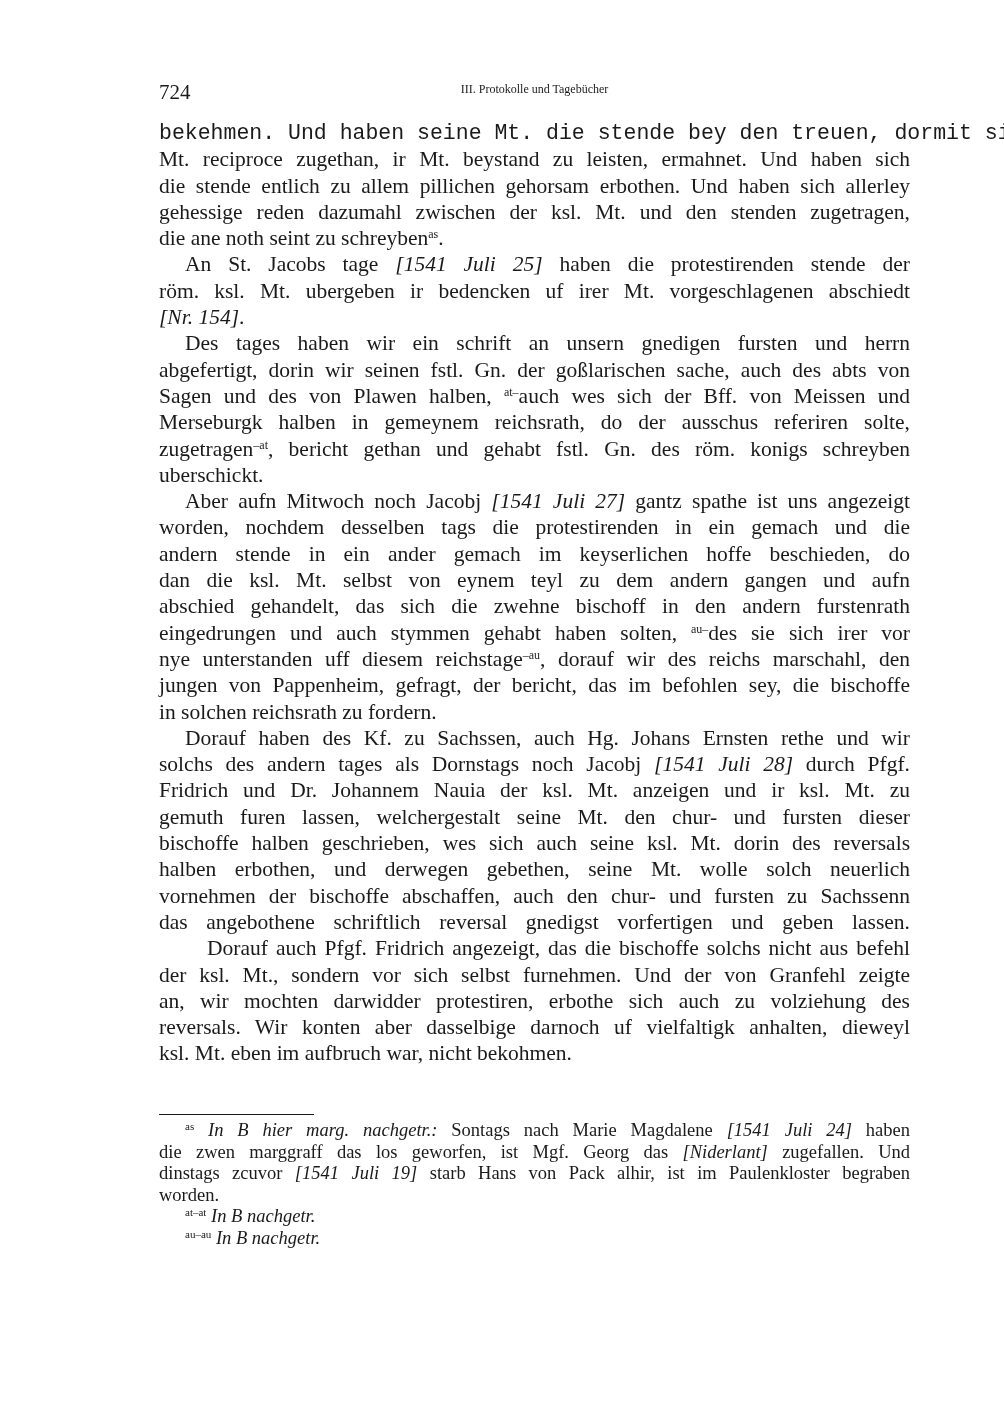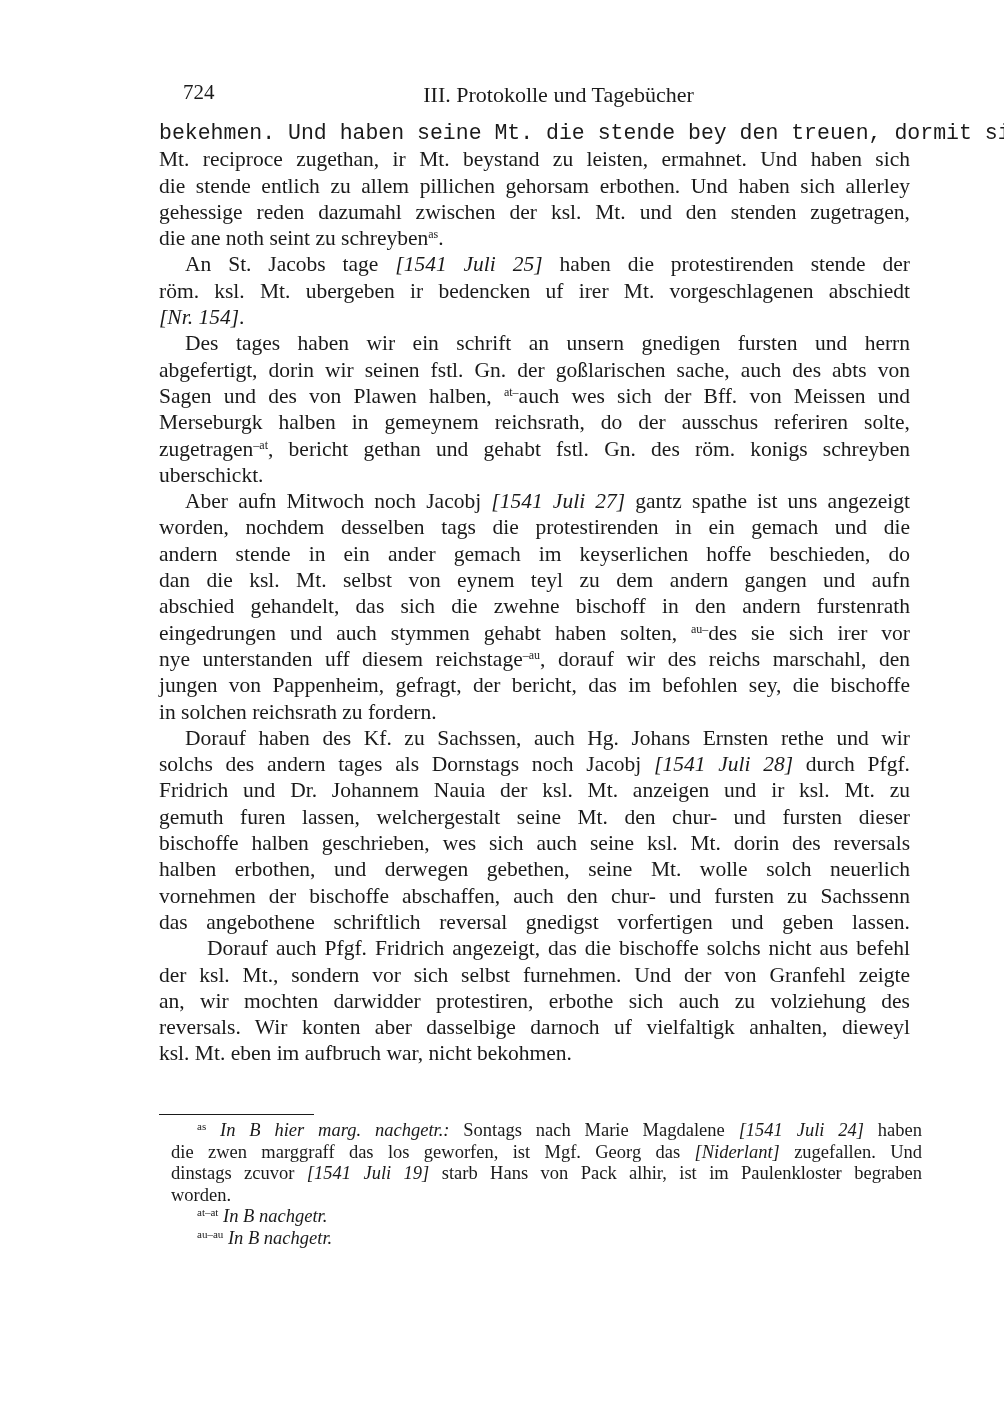--- a/index.html
+++ b/index.html
@@ -1,30 +1,30 @@
 <!DOCTYPE html>
 <html><head>
   <meta charset="utf-8">
   <style>
     html, body { margin: 0; padding: 0; background: #ffffff; }
     body { width: 1004px; height: 1418px; position: relative; overflow: hidden; }
     .page { position: absolute; left: 0; top: 0; width: 1004px; height: 1418px; background: #fff; color: #1a1a1a;
             font-family: "Liberation Serif", "DejaVu Serif", serif; }
-    .header { position: absolute; top: 80px; left: 159px; width: 751px; height: 28px; font-size: 20px; margin-left: 24px; }
+    .header { position: absolute; top: 80px; left: 159px; width: 751px; height: 28px; font-size: 20px; }
     .page-number { position: absolute; left: 0; top: 0; font-size: 21px; }
-    .running-title { position: absolute; left: 0; right: 0; top: 2px; text-align: center; font-size: 22px; }
+    .running-title { position: absolute; left: 0; right: 0; top: 2px; text-align: center; font-size: 12px; }
     .body { position: absolute; top: 120px; left: 159px; width: 751px; }
     .line { height: 26.3px; line-height: 26.3px; font-size: 21.5px; white-space: nowrap; }
     .line.j { text-align: justify; text-align-last: justify; }
     .line.ind { padding-left: 26px; }
     .line.ind.j { }
     i { }
     sup { font-size: 12px; line-height: 0; vertical-align: 7px; }
     .rule { position: absolute; top: 1114px; left: 159px; width: 155px; height: 0; border-top: 1px solid #1a1a1a; }
-    .notes { position: absolute; top: 1120px; left: 171px; width: 751px; }
+    .notes { position: absolute; top: 1120px; left: 159px; width: 751px; }
     .nline { height: 21.5px; line-height: 21.5px; font-size: 18.5px; white-space: nowrap; }
     .nline.j { text-align: justify; text-align-last: justify; }
     .nline.ind { padding-left: 26px; }
     .nline sup { font-size: 11px; vertical-align: 6px; }
   </style>
 </head>
 <body>
 
 <div class="page">
 

